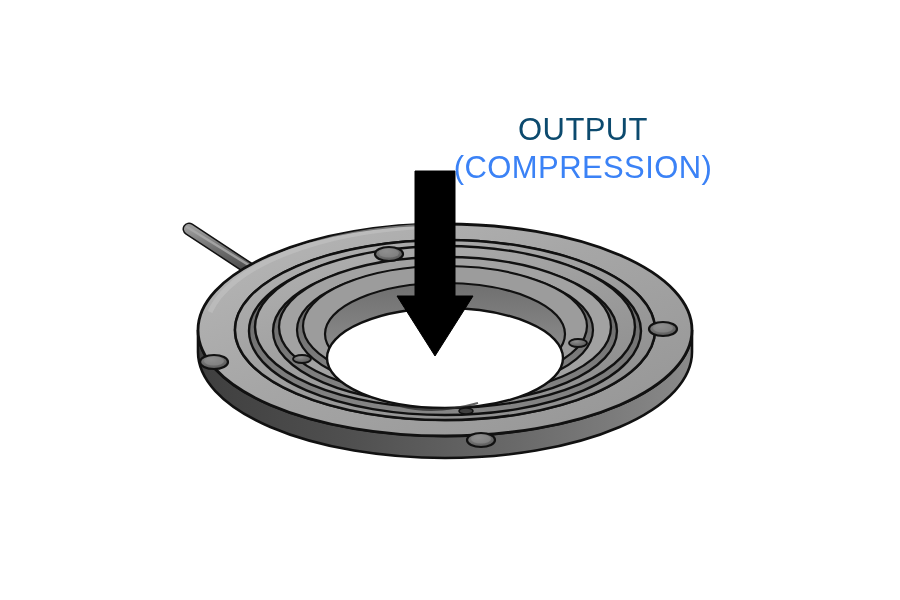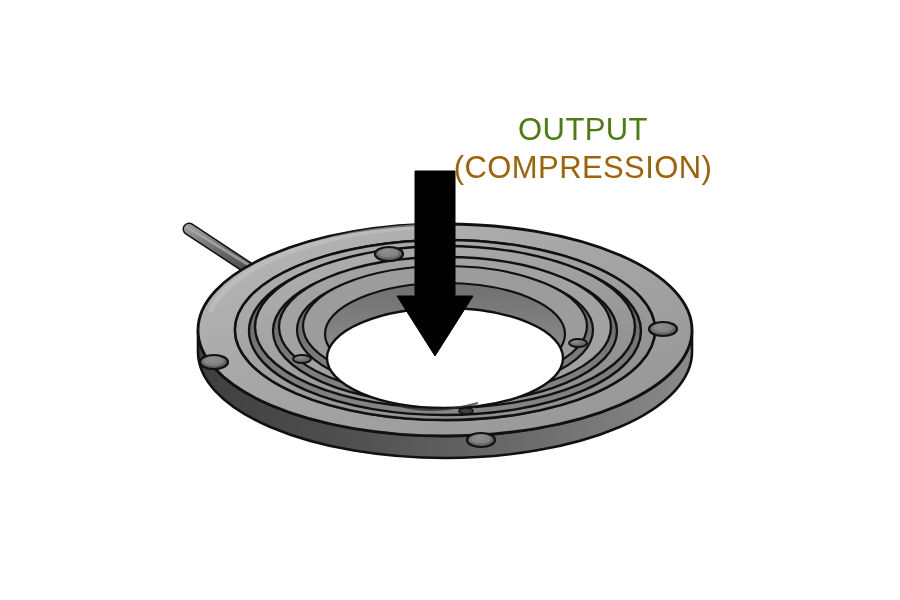--- a/index.html
+++ b/index.html
@@ -180,17 +180,17 @@
       </g>
 
       <path d="M 198 352 A 247 106 0 0 1 445 224 L 445 200 L 150 200 L 150 352 Z" fill="none"></path>
     </g>
 
     <g>
       <path d="M 415 171 L 455 171 L 455 296 L 473 296 L 435 356 L 397 296 L 415 296 Z" fill="#000000" stroke="#000000" stroke-width="1"></path>
     </g>
   </svg>
 
-  <div class="anno-text" id="label-output" style="color: #4d7c0f;">OUTPUT</div>
+  <div class="anno-text" id="label-output" style="color: #0c4a6e;">OUTPUT</div>
 
-  <div class="anno-text" id="label-compression" style="color: #a16207;">(COMPRESSION)</div>
+  <div class="anno-text" id="label-compression" style="color: #3b82f6;">(COMPRESSION)</div>
 
 </div>
 
 </body></html>

